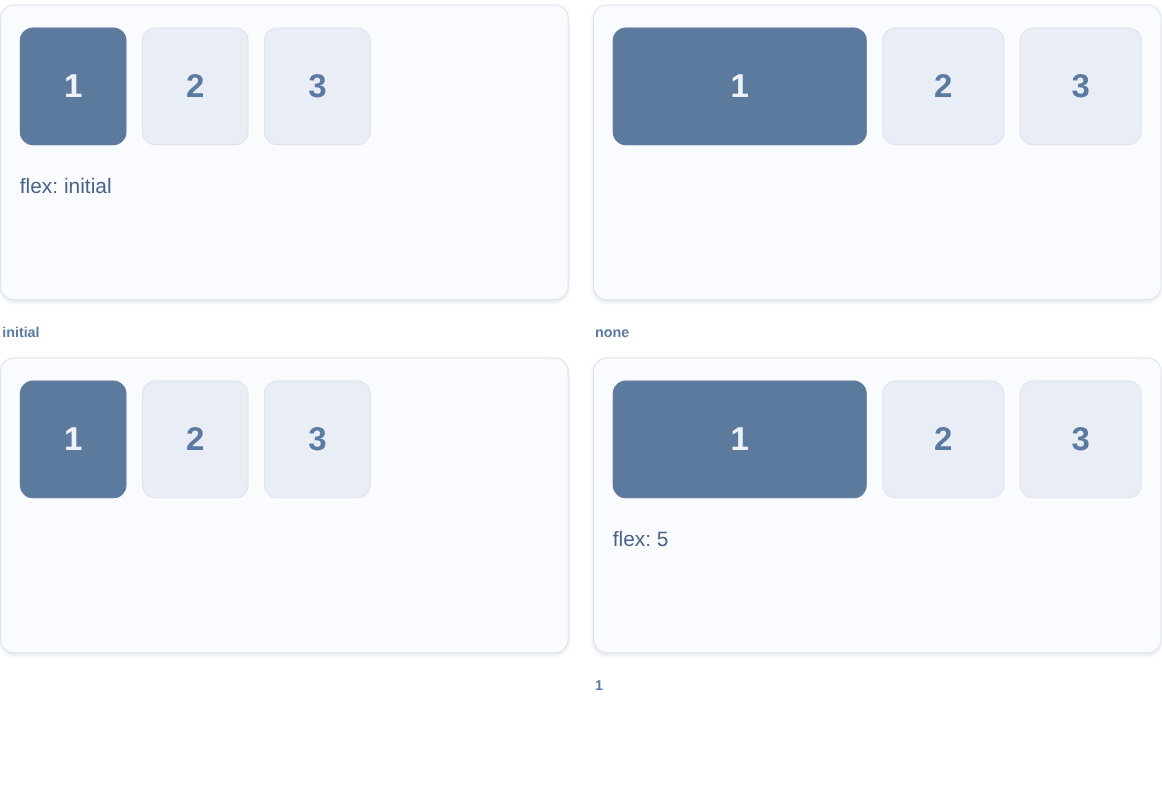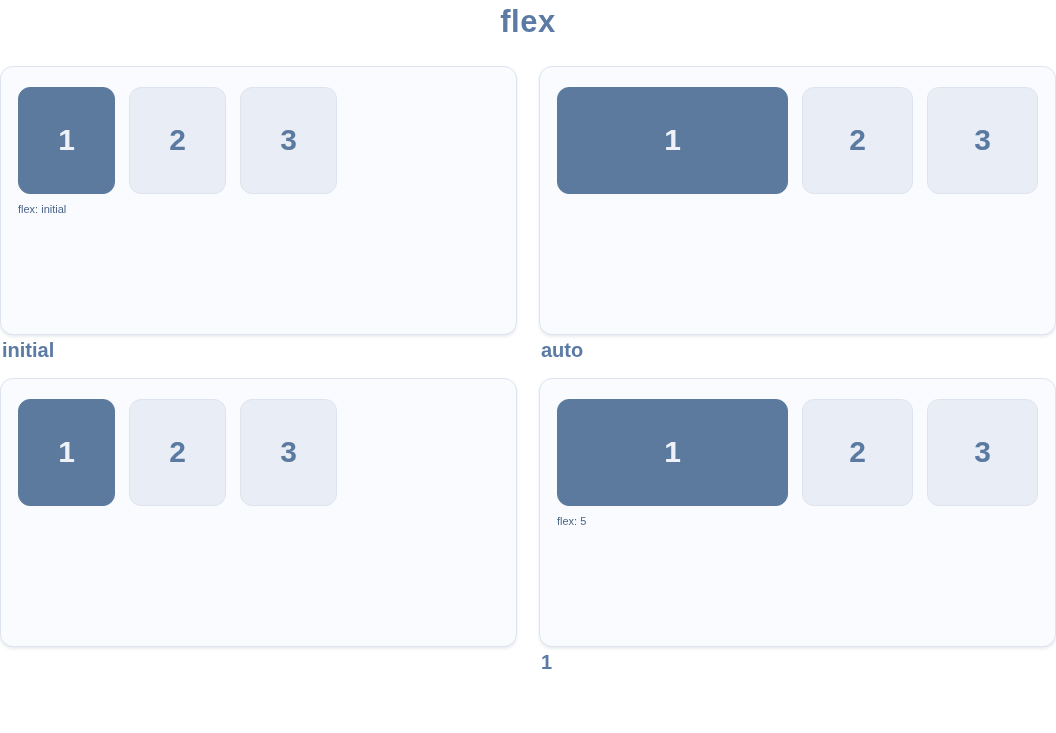--- a/index.html
+++ b/index.html
@@ -61,38 +61,37 @@
   }
   .box.box-first {
     background: #5c7a9d;
     border-color: #5c7a9d;
     color: #eef2f8;
   }
   .grow .box.box-first {
     flex: 1 1 auto;
   }
   .caption {
-    margin-top: 9px;
-    font-size: 11px;
+    margin-top: 27px;
+    font-size: 19px;
     font-weight: 500;
     color: #4a6487;
   }
   .cell-label {
-    margin: 4px 0 16px 2px;
-    font-size: 20px;
+    margin: 21px 0 16px 2px;
+    font-size: 13px;
     font-weight: 700;
     color: #5b7aa4;
   }
 </style>
 </head>
 <body>
 
 <div class="page">
 
-  <h1 class="page-title">flex</h1>
 
   <div class="grid">
 
     <section class="cell">
       <div class="panel">
         <div class="demo-row static">
           <div class="box box-first">1</div>
           <div class="box">2</div>
           <div class="box">3</div>
         </div>
@@ -102,21 +101,21 @@
     </section>
 
     <section class="cell">
       <div class="panel">
         <div class="demo-row grow">
           <div class="box box-first">1</div>
           <div class="box">2</div>
           <div class="box">3</div>
         </div>
       </div>
-      <div class="cell-label">auto</div>
+      <div class="cell-label">none</div>
     </section>
 
     <section class="cell">
       <div class="panel">
         <div class="demo-row static">
           <div class="box box-first">1</div>
           <div class="box">2</div>
           <div class="box">3</div>
         </div>
       </div>

